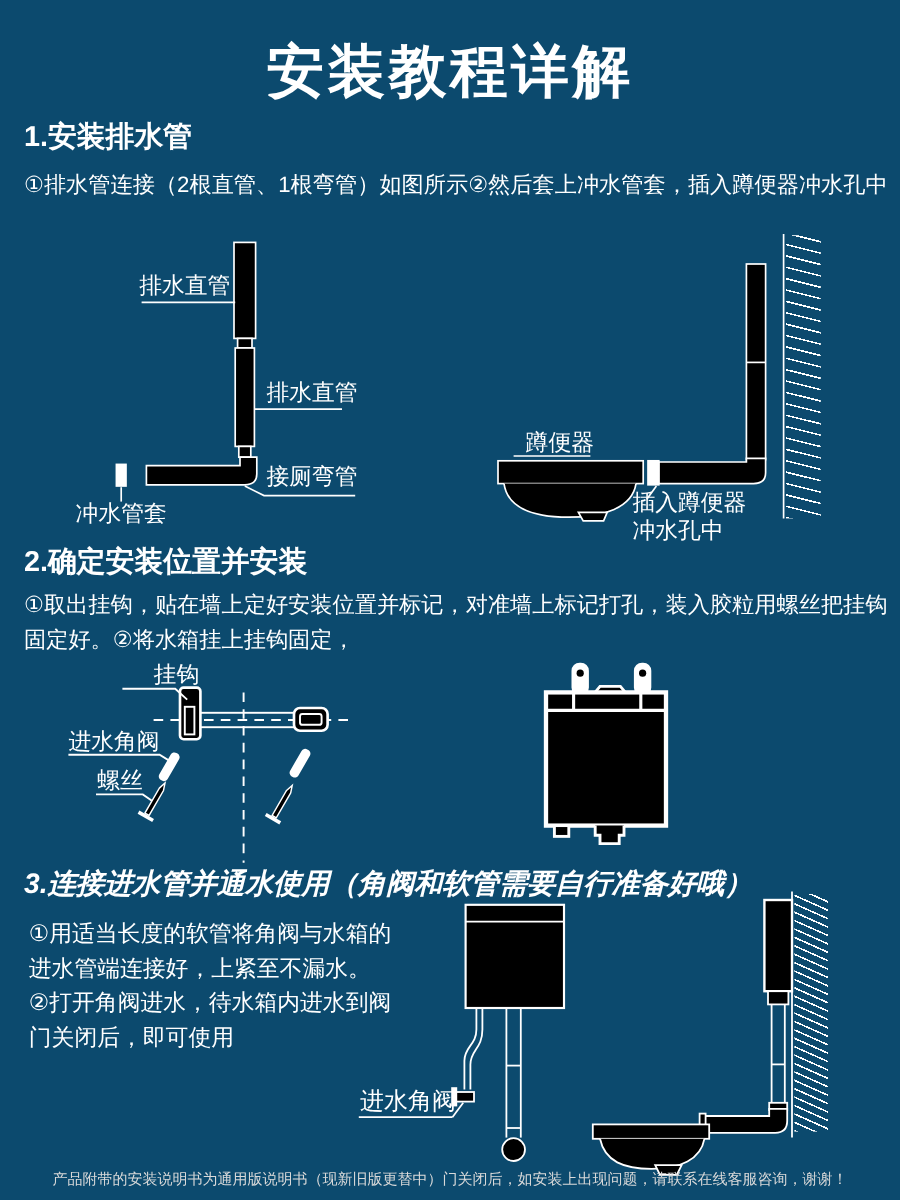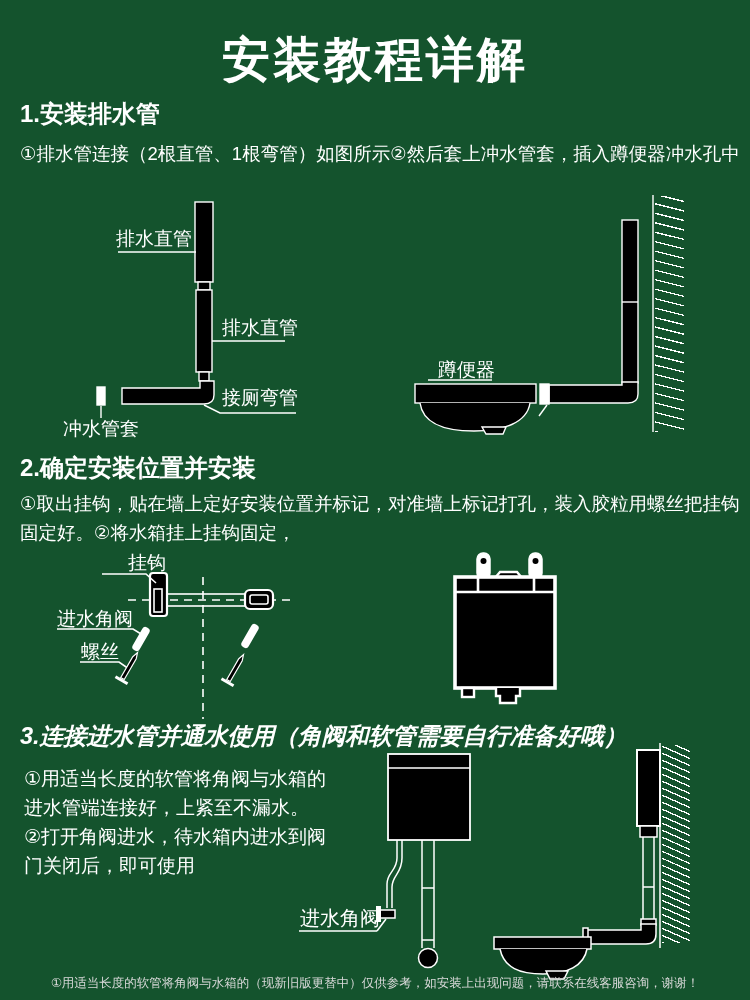--- a/index.html
+++ b/index.html
@@ -1,16 +1,16 @@
 <!DOCTYPE html>
 <html><head>
 <meta charset="utf-8">
 <style>
   html,body{margin:0;padding:0;background:#000;}
-  .page{position:relative;width:750px;height:1000px;background:#14532d;overflow:hidden;
+  .page{position:relative;width:750px;height:1000px;background:#0c4a6e;overflow:hidden;
         font-family:"Liberation Sans","DejaVu Sans",sans-serif;color:#fff;}
   .sec{position:absolute;left:0;top:0;width:100%;height:100%;pointer-events:none;}
   .title{position:absolute;left:0;top:28px;width:100%;text-align:center;
          font-size:48px;font-weight:900;letter-spacing:3px;}
   .h{position:absolute;font-size:24px;font-weight:bold;white-space:nowrap;}
   .body-text{position:absolute;font-size:18.5px;line-height:29px;white-space:pre-line;}
   .lab{position:absolute;font-size:19px;line-height:23px;white-space:pre-line;}
   .art{position:absolute;left:0;top:0;}
   .hatch{position:absolute;}
   .hatch-1{left:655px;top:196px;width:29px;height:236px;
@@ -132,35 +132,37 @@
   <div class="title">安装教程详解</div>
 
   <div class="sec">
     <div class="h" style="left:20px;top:98px;">1.安装排水管</div>
     <div class="body-text" style="left:20px;top:139px;">①排水管连接（2根直管、1根弯管）如图所示②然后套上冲水管套，插入蹲便器冲水孔中</div>
     <span class="lab" style="left:116px;top:227px;">排水直管</span>
     <span class="lab" style="left:222px;top:316px;">排水直管</span>
     <span class="lab" style="left:222px;top:386px;">接厕弯管</span>
     <span class="lab" style="left:63px;top:417px;">冲水管套</span>
     <span class="lab" style="left:438px;top:358px;text-align:right;">蹲便器</span>
+    <span class="lab" style="left:527px;top:408px;">插入蹲便器
+冲水孔中</span>
   </div>
 
   <div class="sec">
     <div class="h" style="left:20px;top:452px;">2.确定安装位置并安装</div>
     <div class="body-text" style="left:20px;top:489px;">①取出挂钩，贴在墙上定好安装位置并标记，对准墙上标记打孔，装入胶粒用螺丝把挂钩
 固定好。②将水箱挂上挂钩固定，</div>
     <span class="lab" style="left:104px;top:551px;margin-left:24px;">挂钩</span>
     <span class="lab" style="left:57px;top:607px;">进水角阀</span>
     <span class="lab" style="left:81px;top:640px;">螺丝</span>
   </div>
 
   <div class="sec">
     <div class="h" style="left:20px;top:720px;font-size:23.5px;font-style:italic;">3.连接进水管并通水使用（角阀和软管需要自行准备好哦）</div>
     <div class="body-text" style="left:24px;top:764px;font-size:19px;">①用适当长度的软管将角阀与水箱的
 进水管端连接好，上紧至不漏水。
 ②打开角阀进水，待水箱内进水到阀
 门关闭后，即可使用</div>
     <span class="lab" style="left:300px;top:907px;font-size:20px;">进水角阀</span>
   </div>
 
-  <div class="footer">①用适当长度的软管将角阀与水箱的（现新旧版更替中）仅供参考，如安装上出现问题，请联系在线客服咨询，谢谢！</div>
+  <div class="footer">产品附带的安装说明书为通用版说明书（现新旧版更替中）门关闭后，如安装上出现问题，请联系在线客服咨询，谢谢！</div>
 
 </div>
 
 </body></html>

